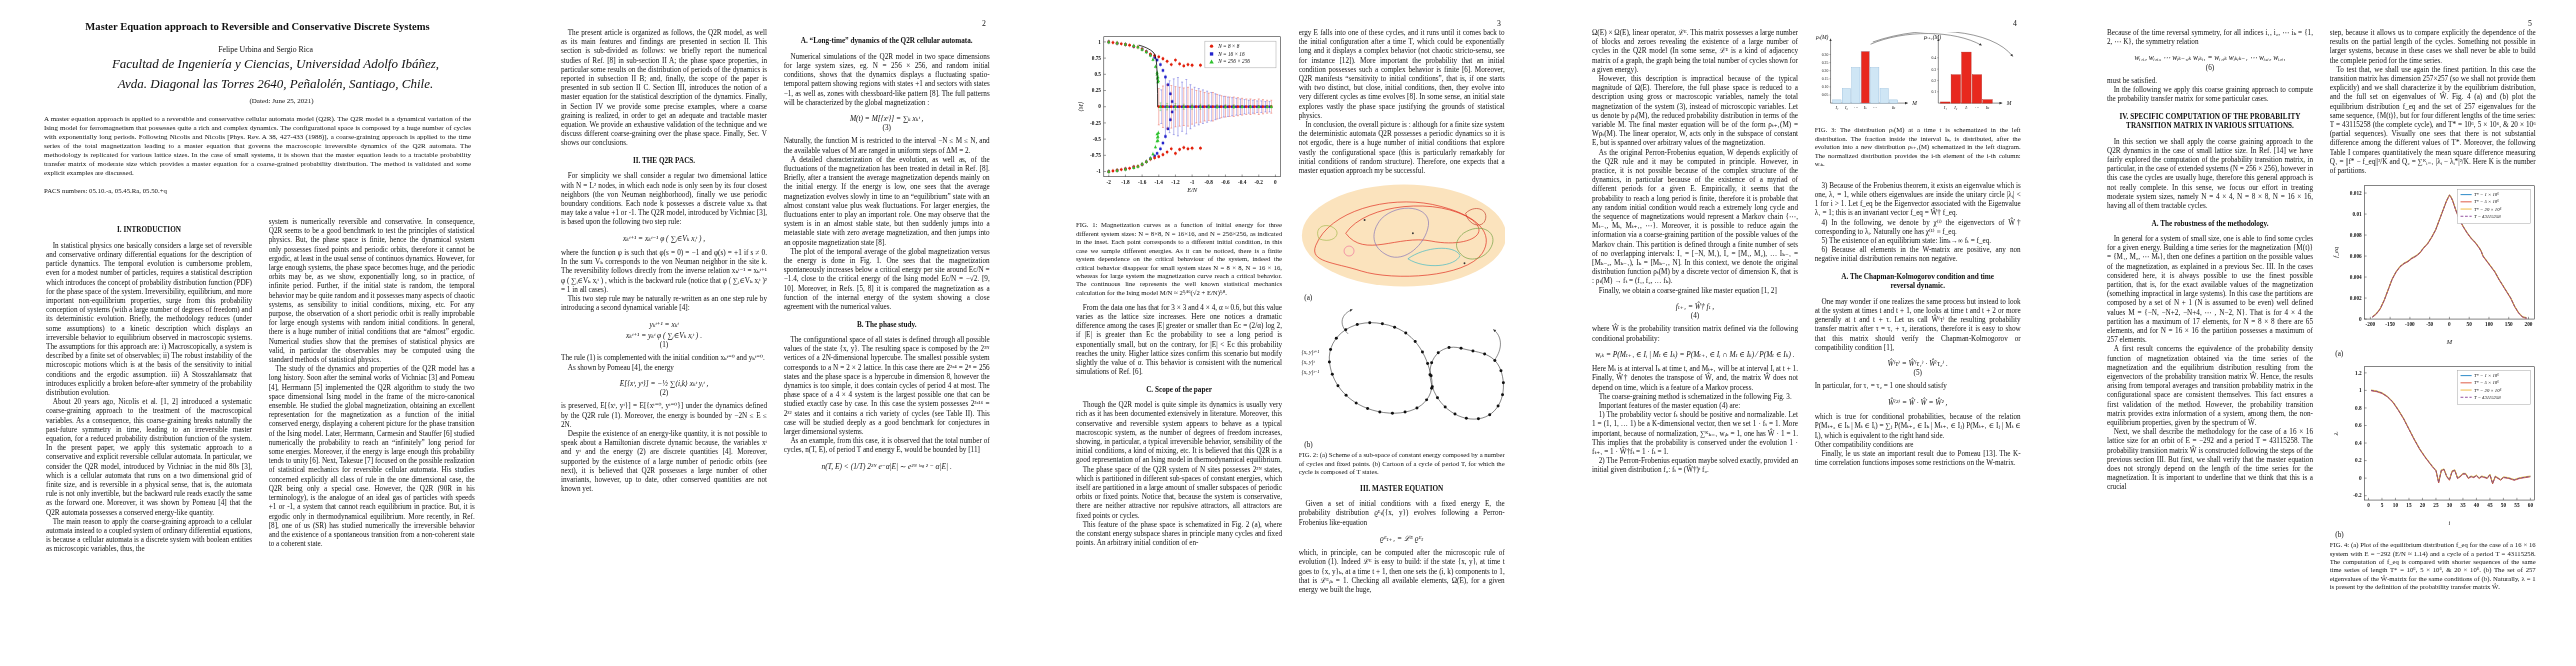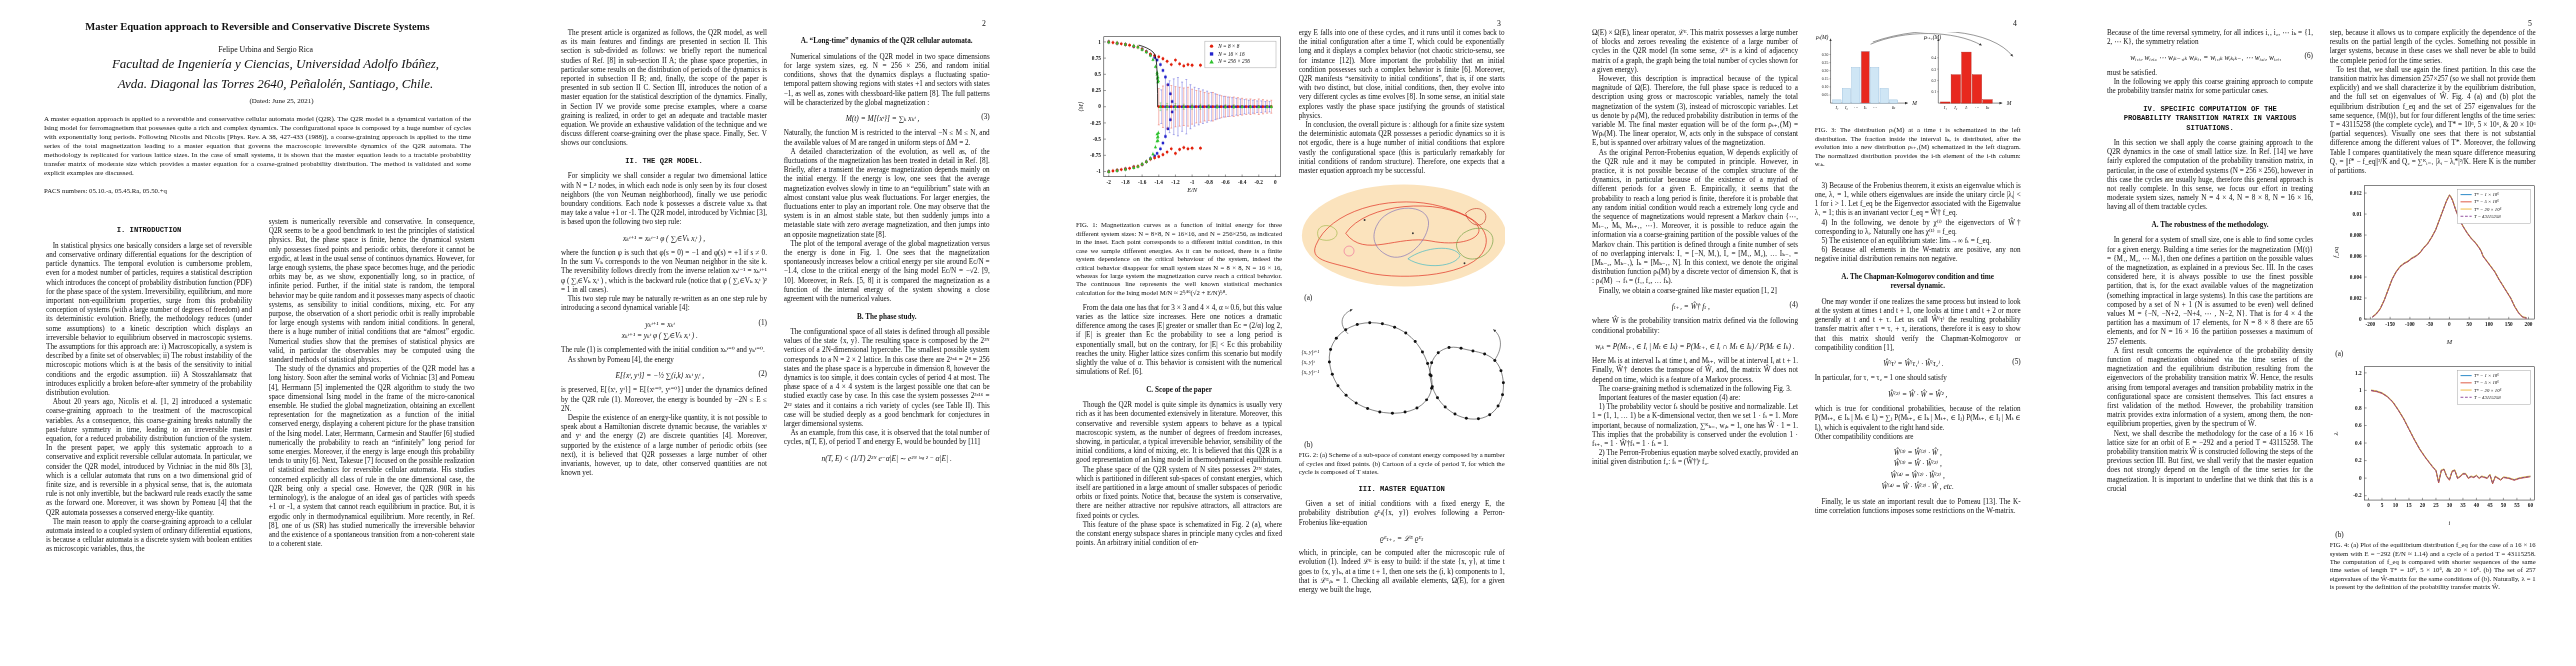--- a/index.html
+++ b/index.html
@@ -5,23 +5,23 @@
   html,body{margin:0;padding:0;background:#ffffff;}
   body{width:2576px;height:667px;overflow:hidden;
        font-family:"Liberation Serif","DejaVu Serif",serif;color:#111;}
   #pages{position:relative;width:2576px;height:663px;}
   .page{position:absolute;top:0;width:515px;height:667px;background:#fff;overflow:hidden;}
   .pagenum{position:absolute;top:19px;right:44px;font-size:7.8px;}
   .cols{position:absolute;left:46px;display:flex;gap:16.7px;}
   .col{width:206px;flex:0 0 206px;overflow:hidden;}
   .para{font-size:7.2px;line-height:9.2px;text-align:justify;text-indent:6.7px;margin:0;}
   .para.noindent{text-indent:0;}
-  .heading{font-size:7.2px;font-weight:bold;text-align:center;margin:8.3px 12.2px 6.1px;line-height:1.3;font-family:Liberation Mono, monospace;}
+  .heading{font-size:7.2px;font-weight:bold;text-align:center;margin:8.3px 12.2px 6.1px;line-height:1.3;}
   .subheading{font-size:7.2px;font-weight:bold;text-align:center;margin:8.3px 14.5px 6.1px;line-height:1.3;}
-  .eq{display:flex;align-items:flex-start;margin:5px 0;}
+  .eq{display:flex;align-items:center;margin:5px 0;flex-direction:column;}
   .eq-lines{flex:1;text-align:center;font-style:italic;font-size:7.4px;line-height:1.55;}
   .eq-num{font-size:7.2px;font-style:normal;}
   .caption{font-size:6.7px;line-height:8.4px;text-align:justify;margin:2.2px 0 1.1px;}
   .fig-label{font-size:7.2px;margin:0 0 2.2px 5.6px;}
   .figure{margin:3.3px 0 1.1px;}
   .title{font-size:10.6px;font-weight:bold;text-align:center;margin:20px 33px 0;line-height:1.3;}
   .authors{font-size:7.8px;text-align:center;margin-top:11px;padding-left:16px;}
   .affil{font-size:13px;font-style:italic;text-align:center;margin-top:1.7px;line-height:1.35;padding-left:36px;}
   .dated{font-size:7px;text-align:center;margin-top:5px;margin-left:48px;}
   .abstract{font-size:7px;text-align:justify;margin:10px 44px 0;line-height:9px;}
@@ -54,21 +54,21 @@
           <div class="para noindent">system is numerically reversible and conservative. In consequence, Q2R seems to be a good benchmark to test the principles of statistical physics. But, the phase space is finite, hence the dynamical system only possesses fixed points and periodic orbits, therefore it cannot be ergodic, at least in the usual sense of continuos dynamics. However, for large enough systems, the phase space becomes huge, and the periodic orbits may be, as we show, exponentially long, so in practice, of infinite period. Further, if the initial state is random, the temporal behavior may be quite random and it possesses many aspects of chaotic systems, as sensibility to initial conditions, mixing, etc. For any purpose, the observation of a short periodic orbit is really improbable for large enough systems with random initial conditions. In general, there is a huge number of initial conditions that are “almost” ergodic. Numerical studies show that the premises of statistical physics are valid, in particular the observables may be computed using the standard methods of statistical physics.</div>
           <div class="para">The study of the dynamics and properties of the Q2R model has a long history. Soon after the seminal works of Vichniac [3] and Pomeau [4], Herrmann [5] implemented the Q2R algorithm to study the two space dimensional Ising model in the frame of the micro-canonical ensemble. He studied the global magnetization, obtaining an excellent representation for the magnetization as a function of the initial conserved energy, displaying a coherent picture for the phase transition of the Ising model. Later, Herrmann, Carmesin and Stauffer [6] studied numerically the probability to reach an “infinitely” long period for some energies. Moreover, if the energy is large enough this probability tends to unity [6]. Next, Takesue [7] focused on the possible realization of statistical mechanics for reversible cellular automata. His studies concerned explicitly all class of rule in the one dimensional case, the Q2R being only a special case. However, the Q2R (90R in his terminology), is the analogue of an ideal gas of particles with speeds +1 or -1, a system that cannot reach equilibrium in practice. But, it is ergodic only in thermodynamical equilibrium. More recently, in Ref. [8], one of us (SR) has studied numerically the irreversible behavior and the existence of a spontaneous transition from a non-coherent state to a coherent state.</div>
         </div>
       </div>
     </div>
     <div class="page" style="left: 515px;">
       <div class="pagenum">2</div>
       <div class="cols" style="top: 29px; height: 638px;">
         <div class="col">
           <div class="para">The present article is organized as follows, the Q2R model, as well as its main features and findings are presented in section II. This section is sub-divided as follows: we briefly report the numerical studies of Ref. [8] in sub-section II A; the phase space properties, in particular some results on the distribution of periods of the dynamics is reported in subsection II B; and, finally, the scope of the paper is presented in sub section II C. Section III, introduces the notion of a master equation for the statistical description of the dynamics. Finally, in Section IV we provide some precise examples, where a coarse graining is realized, in order to get an adequate and tractable master equation. We provide an exhaustive validation of the technique and we discuss different coarse-graining over the phase space. Finally, Sec. V shows our conclusions.</div>
-          <div class="heading">II.   THE Q2R MODEL.</div>
+          <div class="heading">II.   THE Q2R PACS.</div>
           <div class="para">For simplicity we shall consider a regular two dimensional lattice with N = L² nodes, in which each node is only seen by its four closest neighbors (the von Neuman neighborhood), finally we use periodic boundary conditions. Each node k possesses a discrete value xₖ that may take a value +1 or -1. The Q2R model, introduced by Vichniac [3], is based upon the following two step rule:</div>
           <div class="eq">
             <div class="eq-lines">
               <div class="eq-line">xₖᵗ⁺¹ = xₖᵗ⁻¹ φ ( ∑ᵢ∈Vₖ xᵢᵗ ) ,</div>
             </div>
           </div>
           <div class="para noindent">where the function φ is such that φ(s = 0) = −1 and φ(s) = +1 if s ≠ 0. In the sum Vₖ corresponds to the von Neuman neighbor in the site k. The reversibility follows directly from the inverse relation xₖᵗ⁻¹ = xₖᵗ⁺¹ φ ( ∑ᵢ∈Vₖ xᵢᵗ ) , which is the backward rule (notice that φ ( ∑ᵢ∈Vₖ xᵢᵗ )² = 1 in all cases).</div>
           <div class="para">This two step rule may be naturally re-written as an one step rule by introducing a second dynamical variable [4]:</div>
           <div class="eq">
             <div class="eq-lines">
@@ -1006,28 +1006,20 @@
             <div class="eq-num">(5)</div>
           </div>
           <div class="para noindent">In particular, for τ₁ = τ₂ = 1 one should satisfy</div>
           <div class="eq">
             <div class="eq-lines">
               <div class="eq-line">Ŵ⁽²⁾ = Ŵ · Ŵ = Ŵ² ,</div>
             </div>
           </div>
           <div class="para noindent">which is true for conditional probabilities, because of the relation P(Mₜ₊₂ ∈ Iₖ | Mₜ ∈ Iᵢ) = ∑ⱼ P(Mₜ₊₂ ∈ Iₖ | Mₜ₊₁ ∈ Iⱼ) P(Mₜ₊₁ ∈ Iⱼ | Mₜ ∈ Iᵢ), which is equivalent to the right hand side.</div>
           <div class="para noindent">Other compatibility conditions are</div>
-          <div class="eq">
-            <div class="eq-lines">
-              <div class="eq-line">Ŵ⁽³⁾ = Ŵ⁽²⁾ · Ŵ ,</div>
-              <div class="eq-line">Ŵ⁽³⁾ = Ŵ · Ŵ⁽²⁾ ,</div>
-              <div class="eq-line">Ŵ⁽⁴⁾ = Ŵ⁽²⁾ · Ŵ⁽²⁾ ,</div>
-              <div class="eq-line">Ŵ⁽⁴⁾ = Ŵ · Ŵ⁽²⁾ · Ŵ ,    etc.</div>
-            </div>
-          </div>
           <div class="para">Finally, le us state an important result due to Pomeau [13]. The K-time correlation functions imposes some restrictions on the W-matrix.</div>
         </div>
       </div>
     </div>
     <div class="page" style="left: 2061px;">
       <div class="pagenum">5</div>
       <div class="cols" style="top: 29px; height: 638px;">
         <div class="col">
           <div class="para noindent">Because of the time reversal symmetry, for all indices i₁, i₂, ⋯ iₖ = {1, 2, ⋯ K}, the symmetry relation</div>
           <div class="eq">

